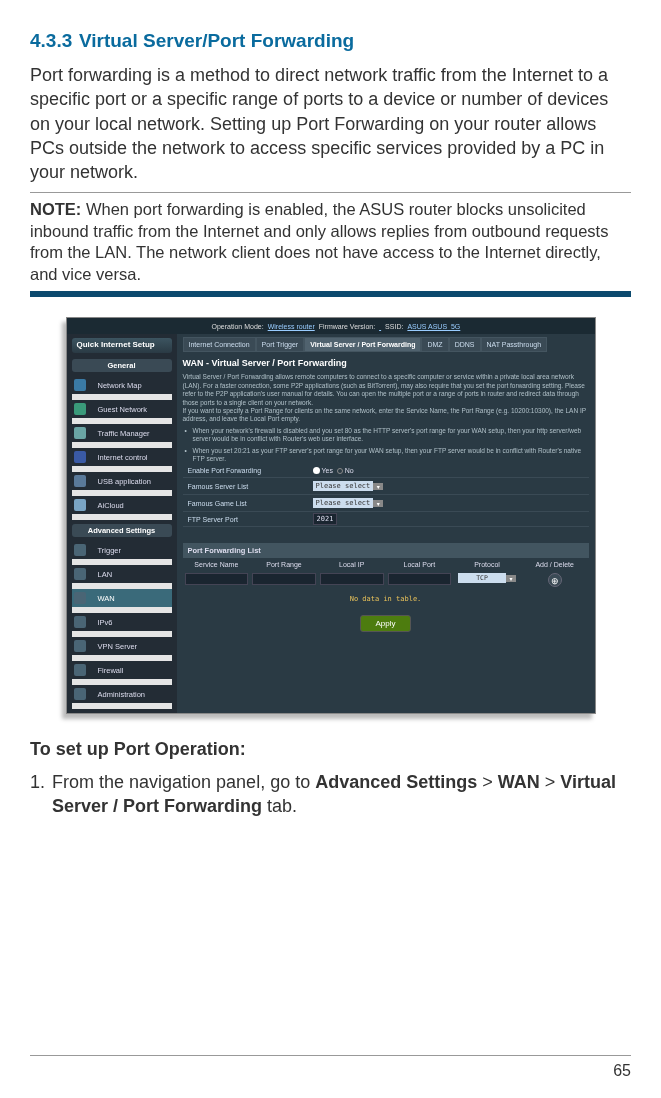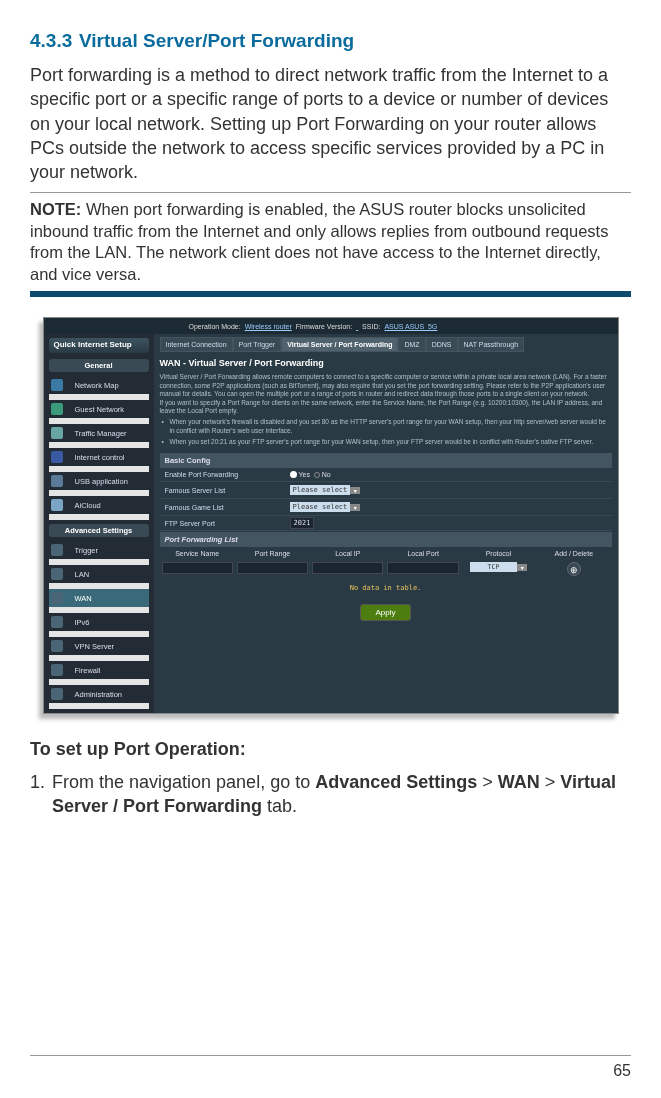--- a/index.html
+++ b/index.html
@@ -7,21 +7,21 @@
   
   .section-num { color: #0a6b9e; font-weight: bold; font-size: 19px; display: inline; }
   .section-title { color: #0a6b9e; font-weight: bold; font-size: 19px; }
   h2 { margin-bottom: 10px; }
   
   .intro { font-size: 18px; line-height: 1.35; margin-bottom: 8px; color: #333; }
   
   .note-block { border-top: 1px solid #999; border-bottom: 6px solid #0c4a6e; padding: 6px 0; font-size: 16.5px; line-height: 1.3; margin-bottom: 20px; }
   .note-label { font-weight: bold; }
   
-  .screenshot { width: 576px; margin: 0 auto 25px auto; position: relative; background: #1b2a33; font-size: 8px; color: #ccc; border: 1px solid #888; box-shadow: -4px 5px 4px #bbb; }
+  .screenshot { width: 530px; margin: 0 auto 25px auto; position: relative; background: #1b2a33; font-size: 8px; color: #ccc; border: 1px solid #888; box-shadow: -4px 5px 4px #bbb; }
   
   .ss-top { height: 16px; background: #1b2a33; display:flex; align-items:center; padding-left:145px; font-size:7px; color:#ddd; gap:4px; }
   .ss-top span.link { color:#9cf; text-decoration:underline; }
   
   .ss-body { display: flex; }
   .ss-side { width: 110px; background: #232c35; padding: 4px 5px; }
   .qs { background: linear-gradient(#3c5460,#2a3a44); border-radius: 3px; padding: 3px 5px; font-size:8px; color:#fff; font-weight:bold; margin-bottom:6px; line-height:1.1; }
   .side-sec { background:#3a4a55; border-radius:3px; font-size:7.5px; color:#fff; text-align:center; padding:2px; margin:4px 0; font-weight:bold; }
   .side-item { display:flex; align-items:center; gap:12px; padding:3px 2px; font-size:7.5px; color:#dde; border-bottom:6px solid #e5e5e5; }
   .side-item.active { background:#3a6a7a; color:#fff; }
@@ -41,21 +41,21 @@
   .cfg-hdr { background:#425560; font-size:7.5px; color:#dde; padding:3px 5px; margin-top:6px; font-weight:bold; }
   .cfg-row { display:flex; align-items:center; border-bottom:1px solid #3a4a55; padding:3px 0; }
   .cfg-label { width:130px; font-size:7px; color:#cde; padding-left:5px; }
   .cfg-val { font-size:7px; color:#dde; }
   .radio-dot { display:inline-block; width:7px; height:7px; border-radius:50%; background:#fff; margin-right:2px; vertical-align:middle; }
   .radio-dot.empty { background:#2a3a44; border:1px solid #888; width:6px; height:6px; }
   .sel { background:#cde; color:#333; font-family:monospace; font-size:7px; padding:1px 3px; display:inline-block; }
   .sel-arrow { display:inline-block; width:10px; background:#888; color:#fff; text-align:center; font-size:6px; vertical-align:middle; }
   .inp { background:#1a2530; border:1px solid #445; color:#dde; font-size:7px; padding:1px 3px; width:50px; font-family:monospace; }
   
-  .list-hdr { background:#425560; font-size:7.5px; color:#dde; padding:3px 5px; margin-top:1px; font-weight:bold;font-style:italic; }
+  .list-hdr { background:#425560; font-size:7.5px; color:#dde; padding:3px 5px; margin-top:16px; font-weight:bold; }
   .list-cols { display:flex; font-size:7px; color:#dde; padding:3px 0; text-align:center; }
   .list-cols div { flex:1; }
   .list-row { display:flex; padding:2px 0; }
   .list-row div { flex:1; padding:0 2px; }
   .list-inp { background:#1a2530; border:1px solid #445; height:12px; width:100%; }
   .add-btn { width:14px; height:14px; border-radius:50%; background:#3a4a55; color:#fff; text-align:center; line-height:14px; font-size:9px; margin:0 auto; border:1px solid #667; }
   .nodata { text-align:center; font-size:7px; color:#e9c25a; padding:6px 0; font-family:monospace; }
   .apply { text-align:center; margin-top:6px; }
   .apply-btn { display:inline-block; background:#4d7c0f; border:1px solid #555; color:#fff; font-size:8px; padding:3px 14px; border-radius:3px;text-align:right; }
   
@@ -157,21 +157,20 @@
         <div class="tab">DMZ</div>
         <div class="tab">DDNS</div>
         <div class="tab">NAT Passthrough</div>
       </div>
       <div class="mtitle">WAN - Virtual Server / Port Forwarding</div>
       <div class="desc">Virtual Server / Port Forwarding allows remote computers to connect to a specific computer or service within a private local area network (LAN). For a faster connection, some P2P applications (such as BitTorrent), may also require that you set the port forwarding setting. Please refer to the P2P application's user manual for details. You can open the multiple port or a range of ports in router and redirect data through those ports to a single client on your network.</div>
       <div class="desc">If you want to specify a Port Range for clients on the same network, enter the Service Name, the Port Range (e.g. 10200:10300), the LAN IP address, and leave the Local Port empty.</div>
       <div class="bullet">When your network's firewall is disabled and you set 80 as the HTTP server's port range for your WAN setup, then your http server/web server would be in conflict with Router's web user interface.</div>
       <div class="bullet">When you set 20:21 as your FTP server's port range for your WAN setup, then your FTP server would be in conflict with Router's native FTP server.</div>
 
-      <div class="cfg-hdr">Basic Config</div>
       <div class="cfg-row">
         <div class="cfg-label">Enable Port Forwarding</div>
         <div class="cfg-val">
           <span class="radio-dot"></span><span>Yes</span>
           &nbsp;<span class="radio-dot empty"></span><span>No</span>
         </div>
       </div>
       <div class="cfg-row">
         <div class="cfg-label">Famous Server List</div>
         <div class="cfg-val"><span class="sel">Please select</span><span class="sel-arrow">▾</span></div>

